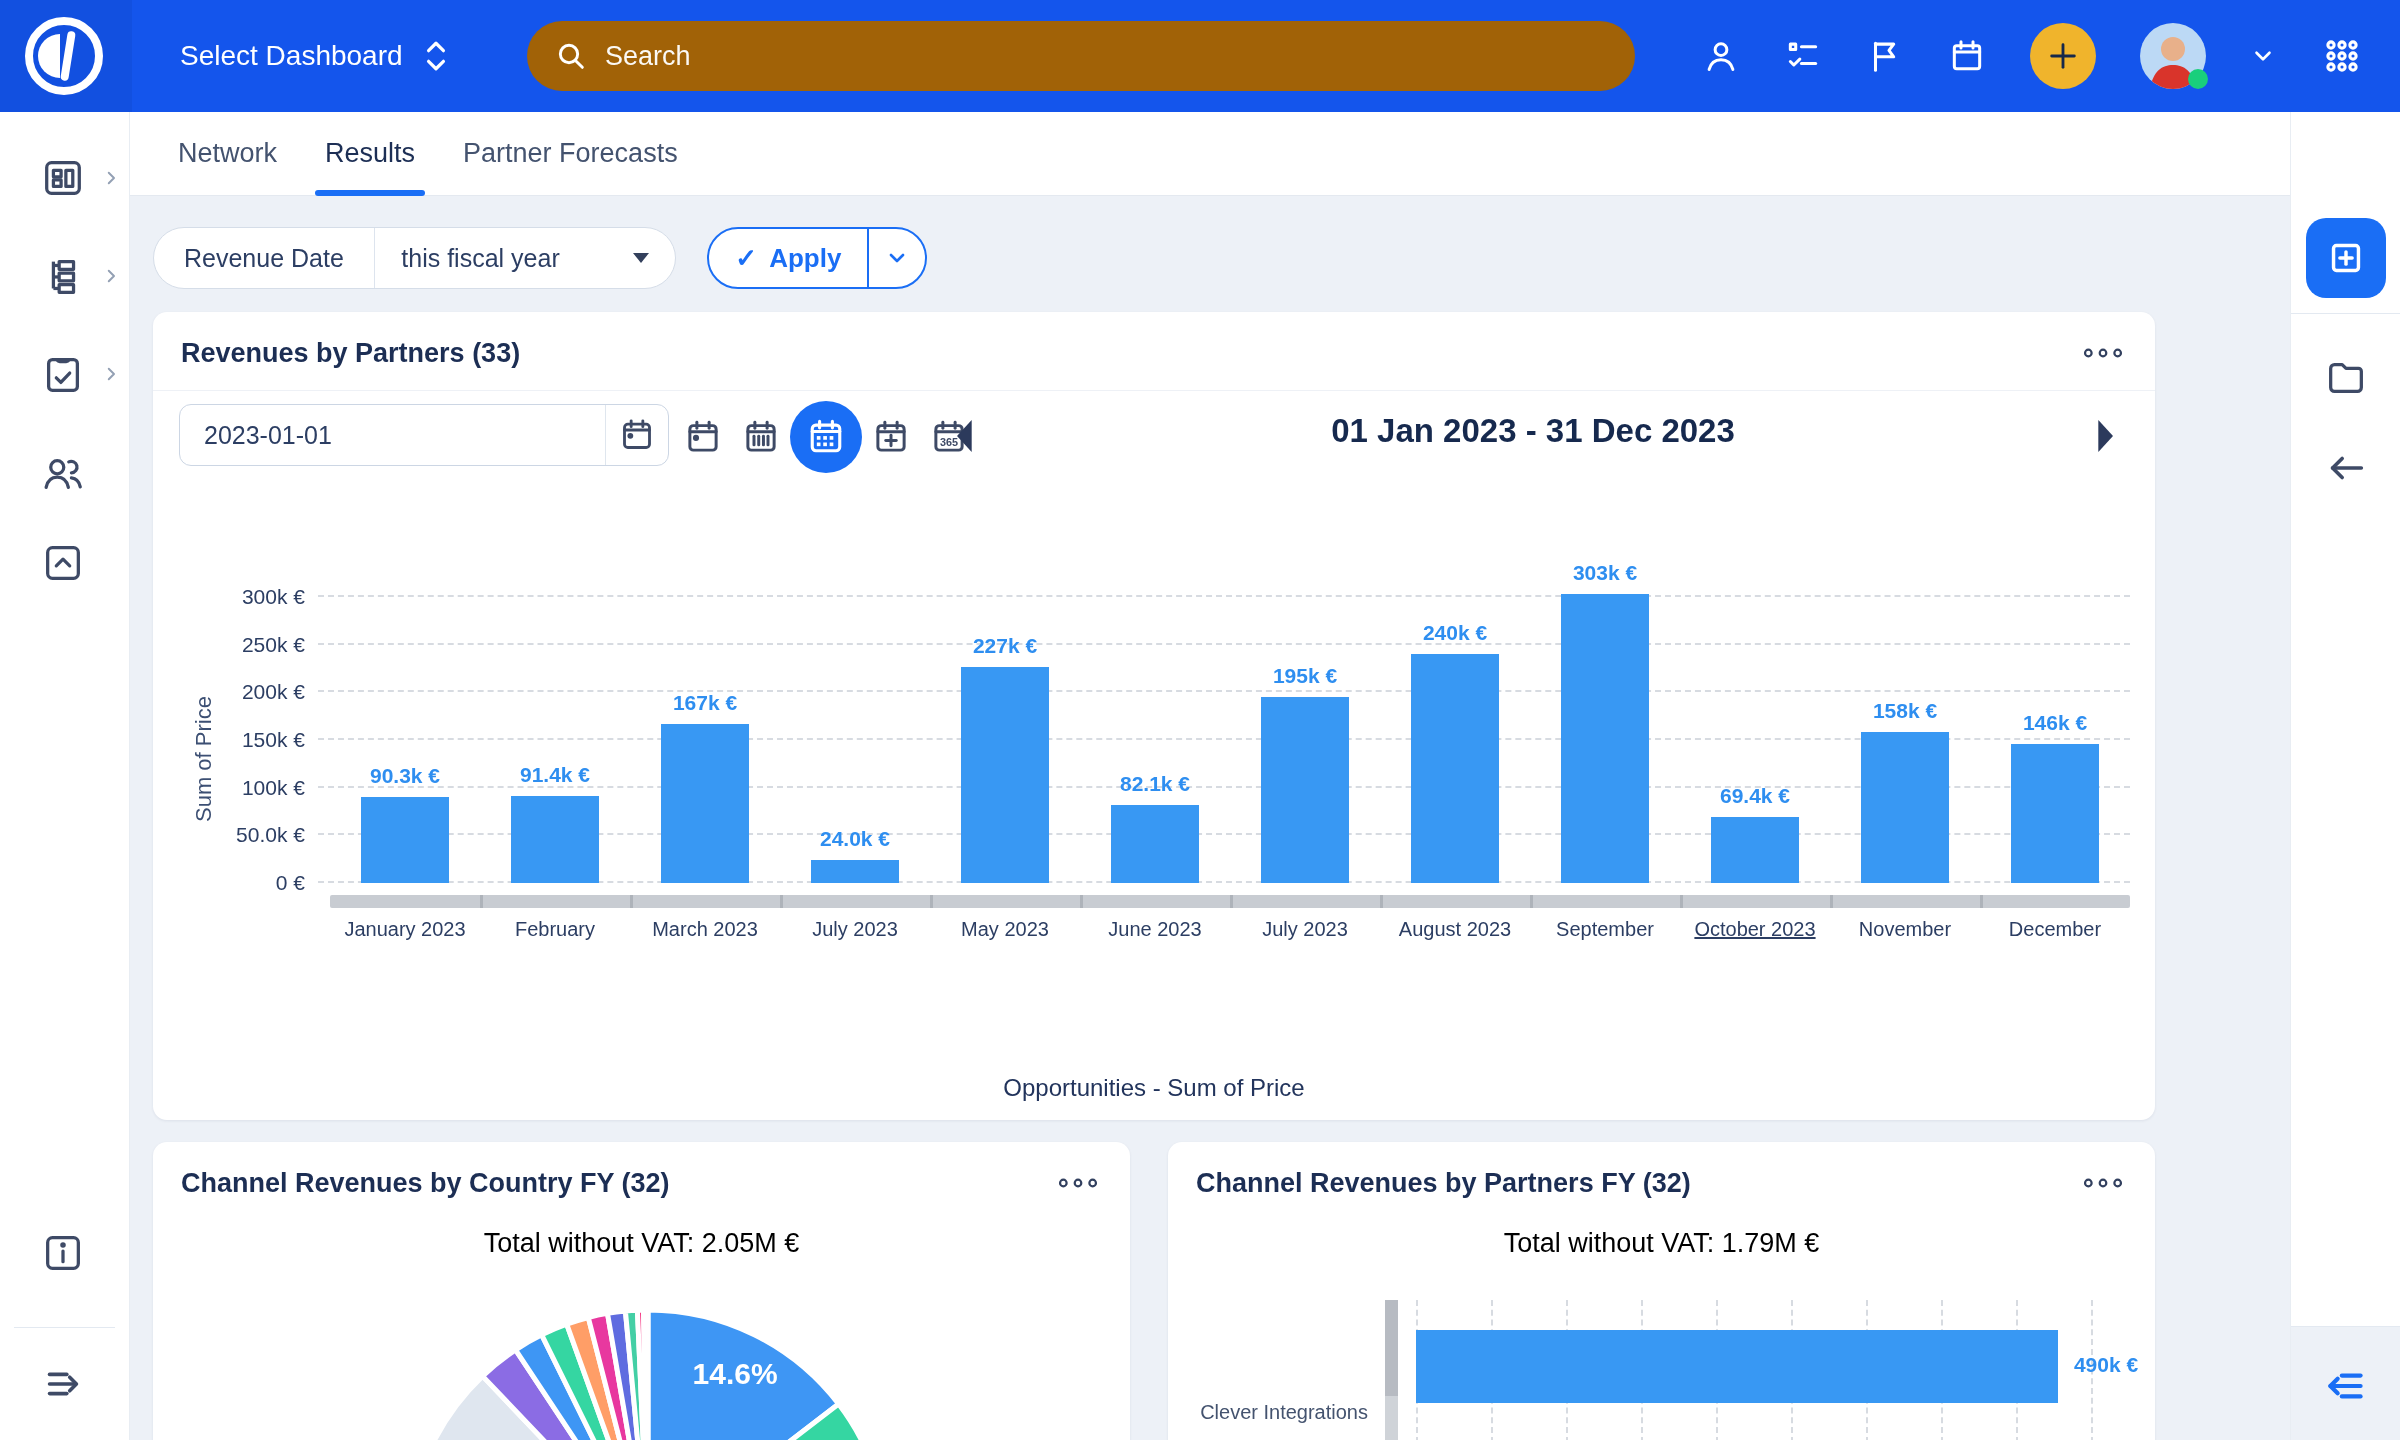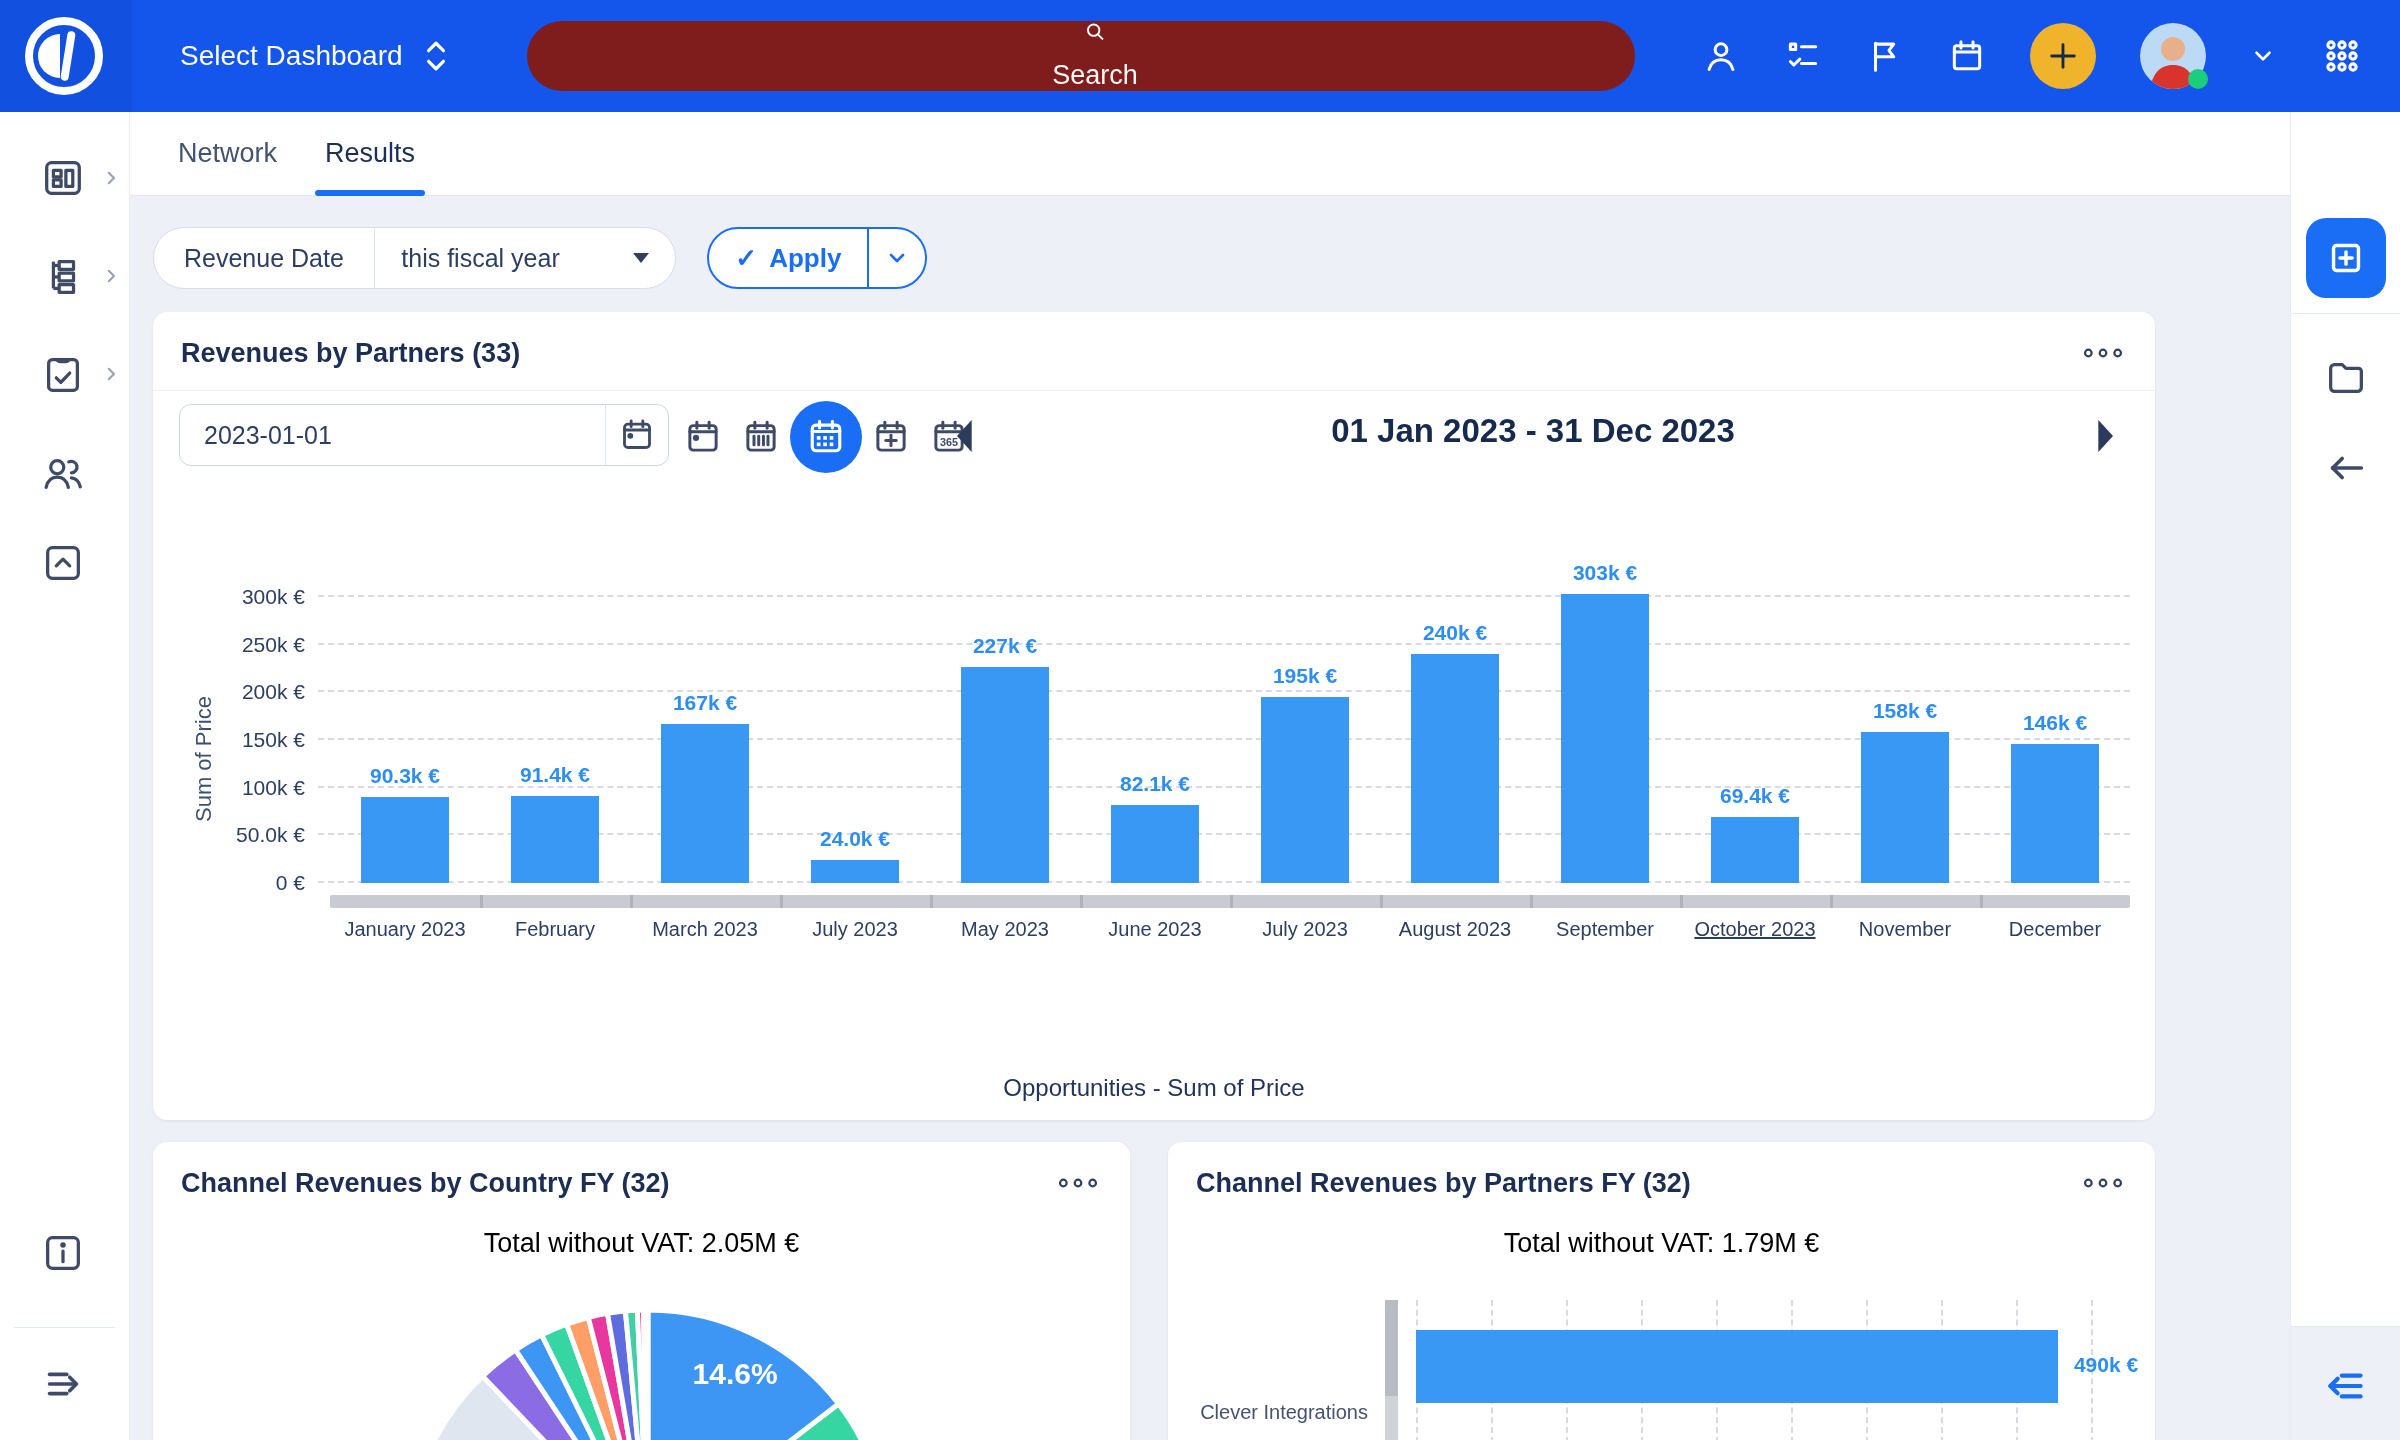--- a/index.html
+++ b/index.html
@@ -7,21 +7,21 @@
   .screen { position:relative; width:2400px; height:1440px; overflow:hidden;
             background:#edf1f7; font-family:"Liberation Sans", sans-serif; }
 
   
   .topbar { position:absolute; left:0; top:0; width:2400px; height:112px; background:#1455ec; z-index:40; }
   .logo-strip { position:absolute; left:0; top:0; width:132px; height:112px; background:rgba(0,0,0,.05); }
   .logo { position:absolute; left:22px; top:14px; width:84px; height:84px; }
   .dash-select { position:absolute; left:180px; top:0; height:112px; display:flex; align-items:center; gap:20px;
                  color:#fff; font-size:28px; font-weight:500; cursor:pointer; }
   .search { position:absolute; left:527px; top:21px; width:1108px; height:70px; border-radius:35px;
-            background:#7f1d1d; display:flex; align-items:center; padding-left:28px; gap:18px;flex-direction:column; }
+            background:#a16207; display:flex; align-items:center; padding-left:28px; gap:18px; }
   .search span { color:rgba(255,255,255,.96); font-size:27px; }
   .top-icons { position:absolute; right:36px; top:0; height:112px; display:flex; align-items:center; gap:44px; }
   .round-add { width:66px; height:66px; border-radius:50%; background:#f0b42c; display:flex; align-items:center; justify-content:center; cursor:pointer; }
   .avatar { position:relative; width:66px; height:66px; cursor:pointer; }
   .avatar .dot { position:absolute; right:-2px; bottom:0; width:20px; height:20px; border-radius:50%; background:#19cf7c; }
 
   
   .left-rail { position:absolute; left:0; top:112px; width:130px; bottom:0; background:#fff; border-right:1px solid #e8edf3; z-index:30;}
   .rail-item { position:absolute; left:40px; width:46px; height:46px; cursor:pointer; }
   .rail-chev { position:absolute; left:102px; width:18px; height:18px; }
@@ -264,20 +264,21 @@
           <path d="M10 17 H 19"></path>
           <path d="M19 12 H 4.5"></path>
           <path d="M8 8.5 L 4.5 12 L 8 15.5"></path>
       </svg>
     </div>
   </aside>
 
   <nav class="tabbar">
     <div class="tab">Network</div>
     <div class="tab active">Results</div>
+    <div class="tab">Partner Forecasts</div>
   </nav>
 
   <main class="content">
 
     <div class="filter-row">
       <div class="pill">
         <span class="pill-label">Revenue Date</span>
         <span class="pill-divider"></span>
         <span class="pill-select">
           <span>this fiscal year</span>

